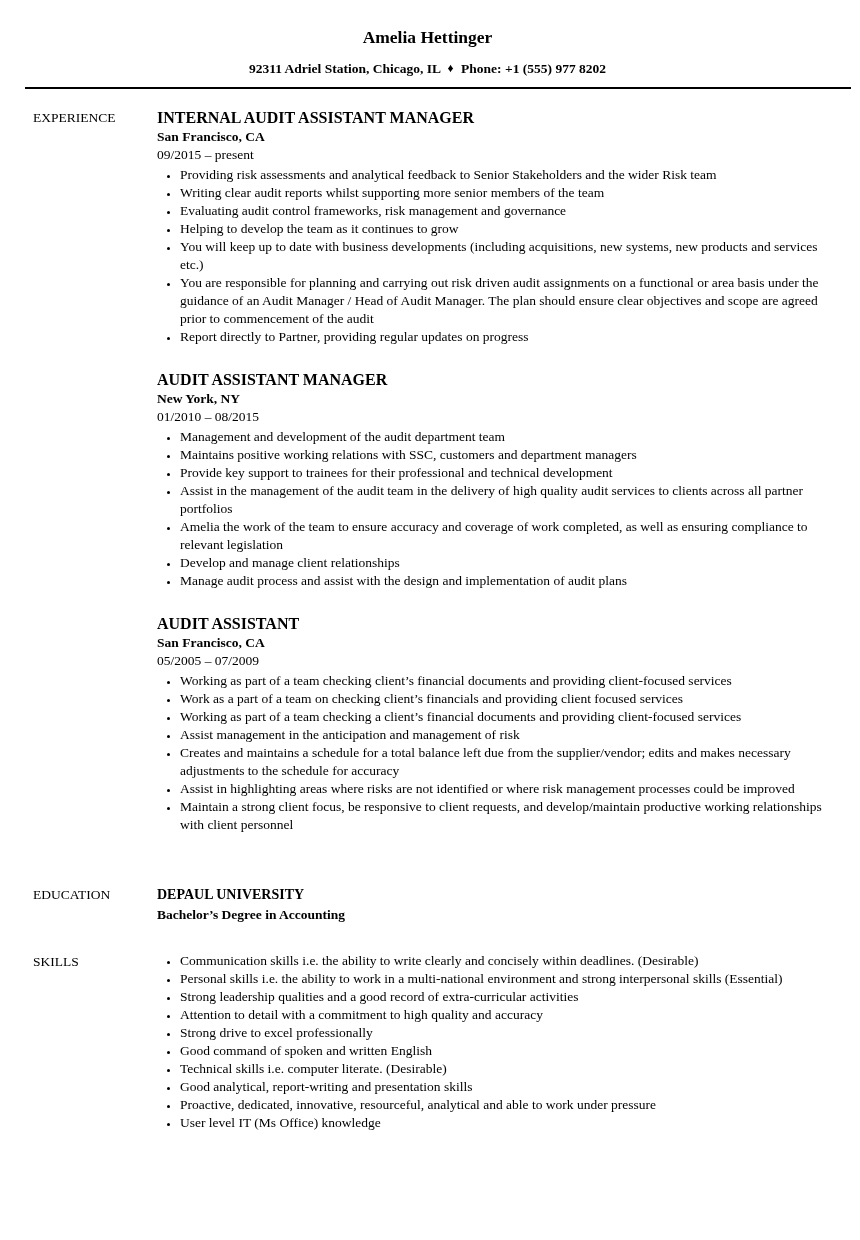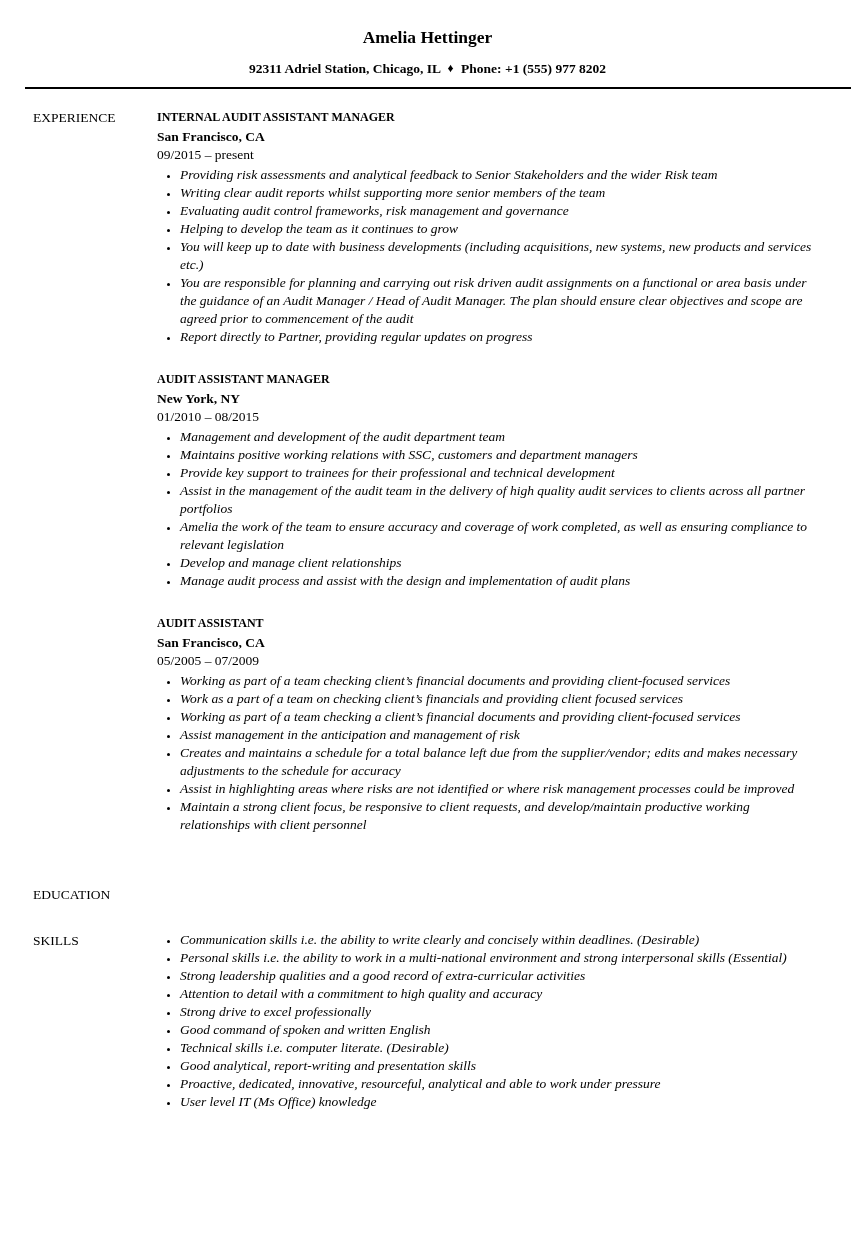--- a/index.html
+++ b/index.html
@@ -45,38 +45,37 @@
     flex: 0 0 124px;
     font-weight: normal;
     padding-top: 1px;
   }
   .col-content { flex: 1 1 auto; min-width: 0; }
 
   
   .job { margin-bottom: 24px; }
   .job:last-child { margin-bottom: 0; }
   .job-title {
-    font-size: 12px;
+    font-size: 16px;
     font-weight: bold;
     line-height: 19px;
   }
   .job-location {
     font-weight: bold;
     line-height: 19px;
   }
   .job-dates { line-height: 17px; margin-bottom: 3px; }
 
   ul.bullets {
     list-style-type: disc;
     padding-left: 23px;
   }
   ul.bullets li {
     line-height: 18px;
     padding-left: 0;
-    font-style: italic;
   }
   ul.bullets li::marker { font-size: 11px; }
 
   
   .edu-school {
     font-size: 14px;
     font-weight: bold;
     line-height: 20px;
   }
   .edu-degree {
@@ -146,20 +145,24 @@
           <li>Assist in highlighting areas where risks are not identified or where risk management processes could be improved</li>
           <li>Maintain a strong client focus, be responsive to client requests, and develop/maintain productive working relationships with client personnel</li>
         </ul>
       </article>
 
     </div>
   </section>
 
   <section class="row row-education">
     <div class="col-label">EDUCATION</div>
+    <div class="col-content">
+      <div class="edu-school">DEPAUL UNIVERSITY</div>
+      <div class="edu-degree">Bachelor’s Degree in Accounting</div>
+    </div>
   </section>
 
   <section class="row row-skills">
     <div class="col-label">SKILLS</div>
     <div class="col-content">
       <ul class="bullets">
         <li>Communication skills i.e. the ability to write clearly and concisely within deadlines. (Desirable)</li>
         <li>Personal skills i.e. the ability to work in a multi-national environment and strong interpersonal skills (Essential)</li>
         <li>Strong leadership qualities and a good record of extra-curricular activities</li>
         <li>Attention to detail with a commitment to high quality and accuracy</li>

